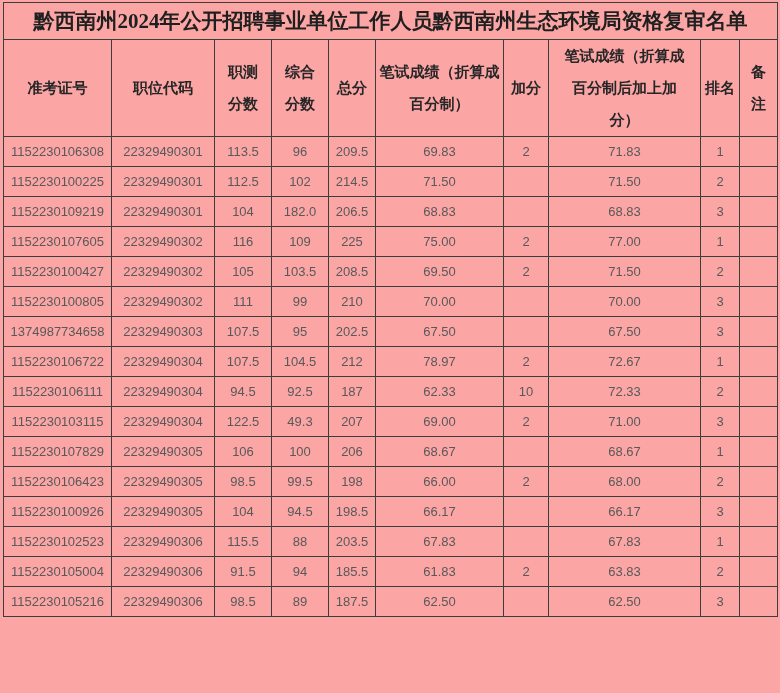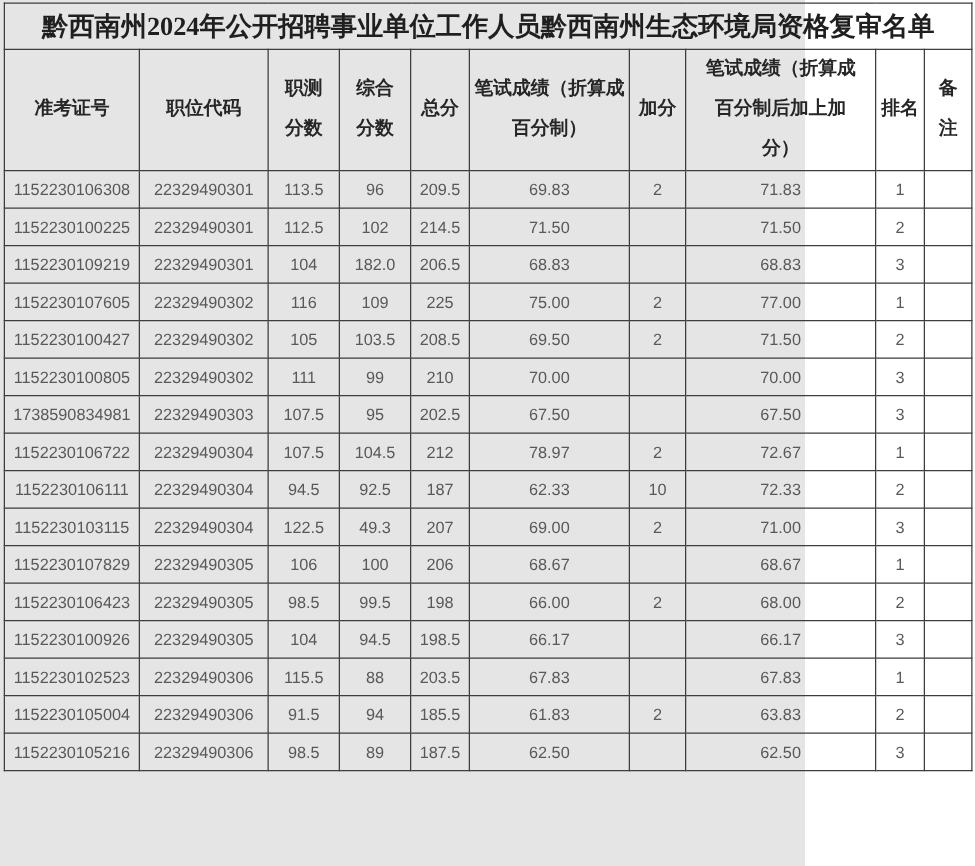--- a/index.html
+++ b/index.html
@@ -3,25 +3,25 @@
 <meta charset="utf-8">
 <style>
   html, body {
     margin: 0;
     padding: 0;
     background: #ffffff;
     width: 780px;
     font-family: "Liberation Sans", "DejaVu Sans", sans-serif;
   }
   .page {
-    width: 644px;
+    width: 780px;
     height: 693px;
     box-sizing: border-box;
     padding: 2px 3px;
-    background: #e5e5e5;
+    background: #fca5a5;
   }
   table.roster {
     border-collapse: collapse;
     table-layout: fixed;
     width: 774px;
   }
   table.roster th,
   table.roster td {
     border: 1.5px solid #3d3d3d;
     text-align: center;
@@ -32,21 +32,21 @@
   th.title-cell {
     height: 36px;
     font-family: "Liberation Serif", "DejaVu Serif", serif;
     font-weight: bold;
     font-size: 21px;
     color: #1f1f1f;
     white-space: nowrap;
   }
   tr.header-row th {
     height: 95px;
-    font-family: Liberation Mono, monospace;
+    font-family: Liberation Serif, serif;
     font-weight: bold;
     font-size: 15px;
     line-height: 32px;
     color: #262626;
   }
   tbody.data-body td {
     height: 29px;
     font-size: 13px;
     color: #595959;
   }
@@ -152,21 +152,21 @@
           <td>111</td>
           <td>99</td>
           <td>210</td>
           <td>70.00</td>
           <td></td>
           <td>70.00</td>
           <td>3</td>
           <td></td>
         </tr>
         <tr>
-          <td>1738590834981</td>
+          <td>1374987734658</td>
           <td>22329490303</td>
           <td>107.5</td>
           <td>95</td>
           <td>202.5</td>
           <td>67.50</td>
           <td></td>
           <td>67.50</td>
           <td>3</td>
           <td></td>
         </tr>

